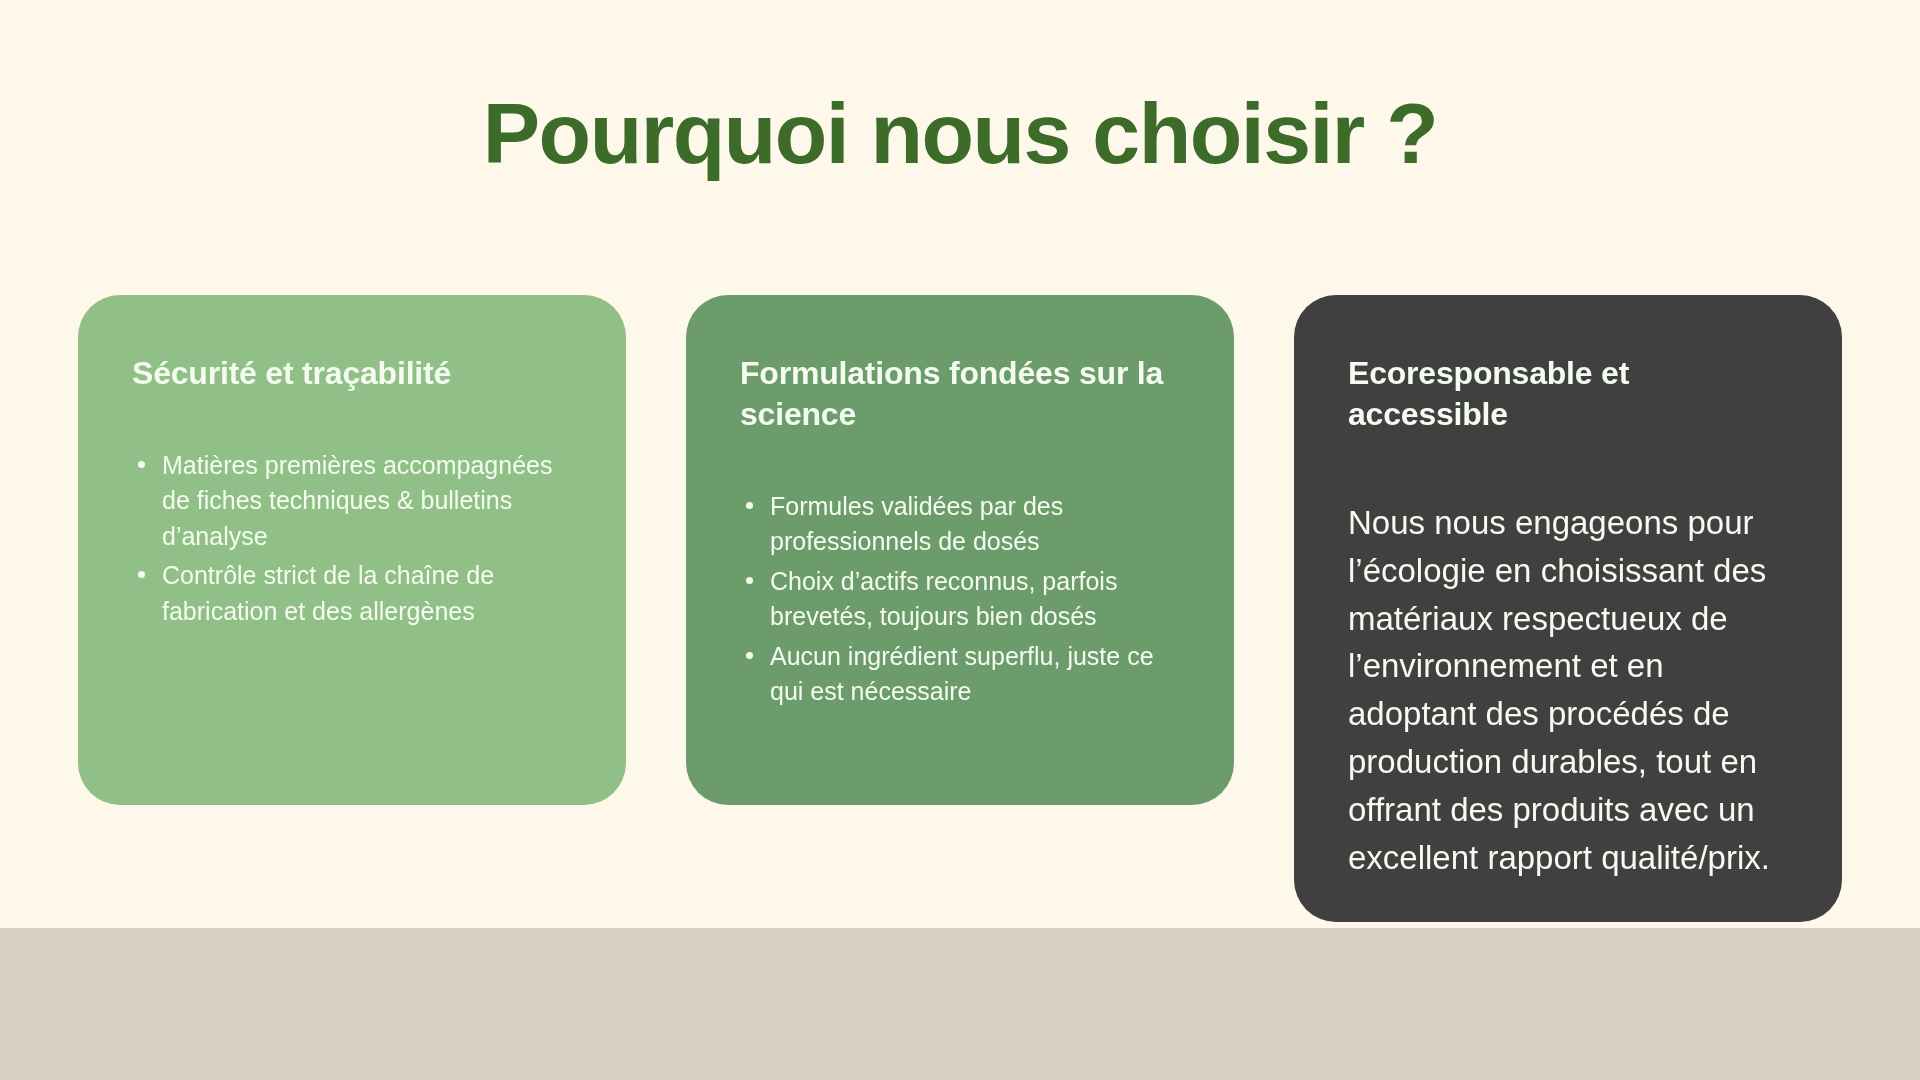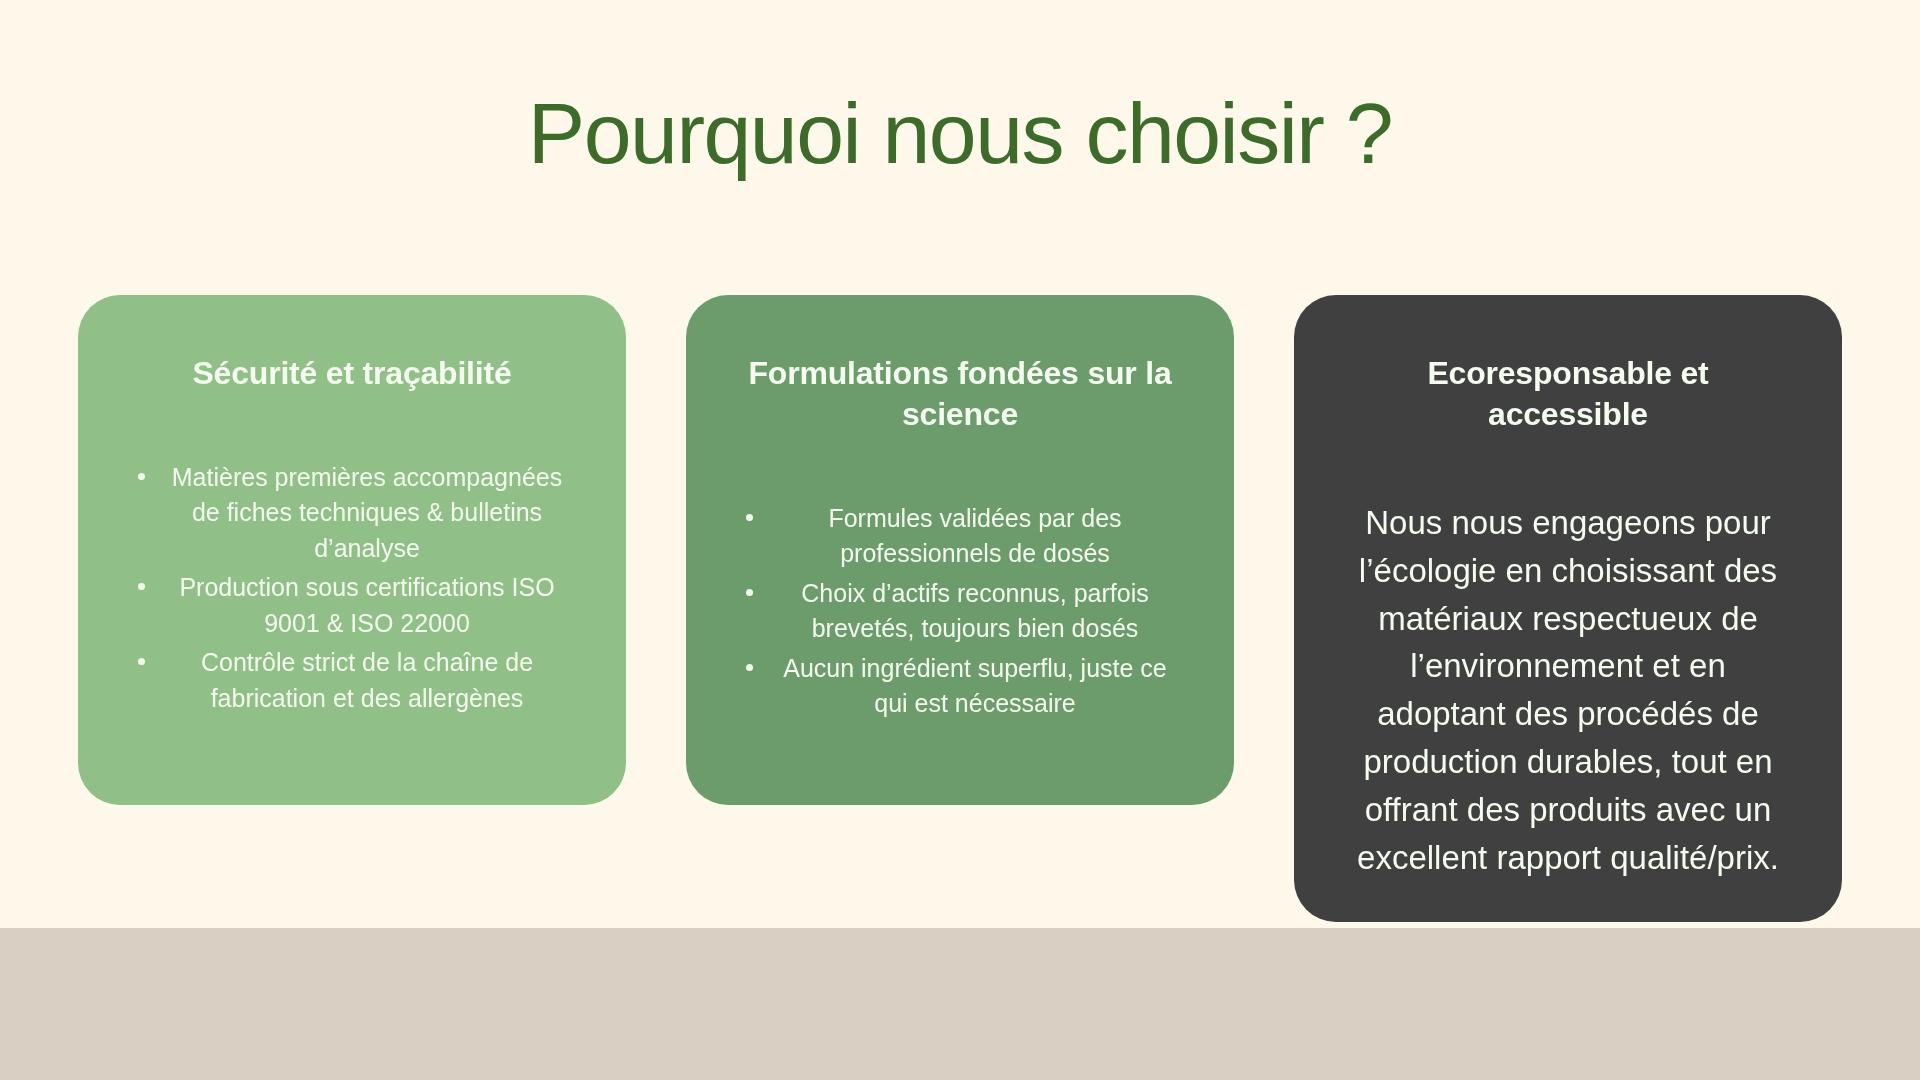--- a/index.html
+++ b/index.html
@@ -12,56 +12,55 @@
   .slide {
     position:relative;
     width:1920px; height:1080px;
     background:#FDF8EA;
   }
   .page-title {
     position:absolute;
     top:88px; left:0; right:0;
     text-align:center;
     font-size:86px;
-    font-weight:normal;
+    font-weight:bold;
     letter-spacing:-1.5px;
     color:#3D6B2A;
     line-height:1.05;
     font-family:"Liberation Sans", sans-serif;
   }
   .cards {
     position:absolute;
     top:295px; left:78px;
     width:1764px;
     display:flex;
     gap:60px;
     align-items:flex-start;
   }
   .card {
     width:548px;
     min-height:510px;
     border-radius:42px;
     padding:58px 54px 40px 54px;
     display:flex;
     flex-direction:column;
-    text-align:center;
   }
   .card-1 { background:#90C087; }
   .card-2 { background:#6D9C6C; }
   .card-3 { background:#404040; }
 
   .card-title {
     font-size:32px;
     font-weight:bold;
     color:#F4FBEF;
     line-height:1.28;
     letter-spacing:-0.2px;
     margin-bottom:12px;
   }
-  .card-body { margin-top:54px; }
+  .card-body { margin-top:42px; }
   .card-list {
     list-style:none;
     margin:0; padding:0;
   }
   .card-list li {
     position:relative;
     padding-left:30px;
     font-size:25px;
     line-height:1.42;
     color:#F4FBEF;
@@ -101,24 +100,20 @@
     <div class="card card-1">
       <div class="card-title">Sécurité et traçabilité</div>
       <div class="card-body">
         <ul class="card-list">
           <li>
             <span class="bullet-dot"></span>
             <span>Matières premières accompagnées de fiches techniques &amp; bulletins d’analyse</span>
           </li>
           <li>
             <span class="bullet-dot"></span>
-            <span>Production sous certifications ISO 9001 &amp; ISO 22000</span>
-          </li>
-          <li>
-            <span class="bullet-dot"></span>
             <span>Contrôle strict de la chaîne de fabrication et des allergènes</span>
           </li>
         </ul>
       </div>
     </div>
 
     <div class="card card-2">
       <div class="card-title">Formulations fondées sur la science</div>
       <div class="card-body">
         <ul class="card-list">

